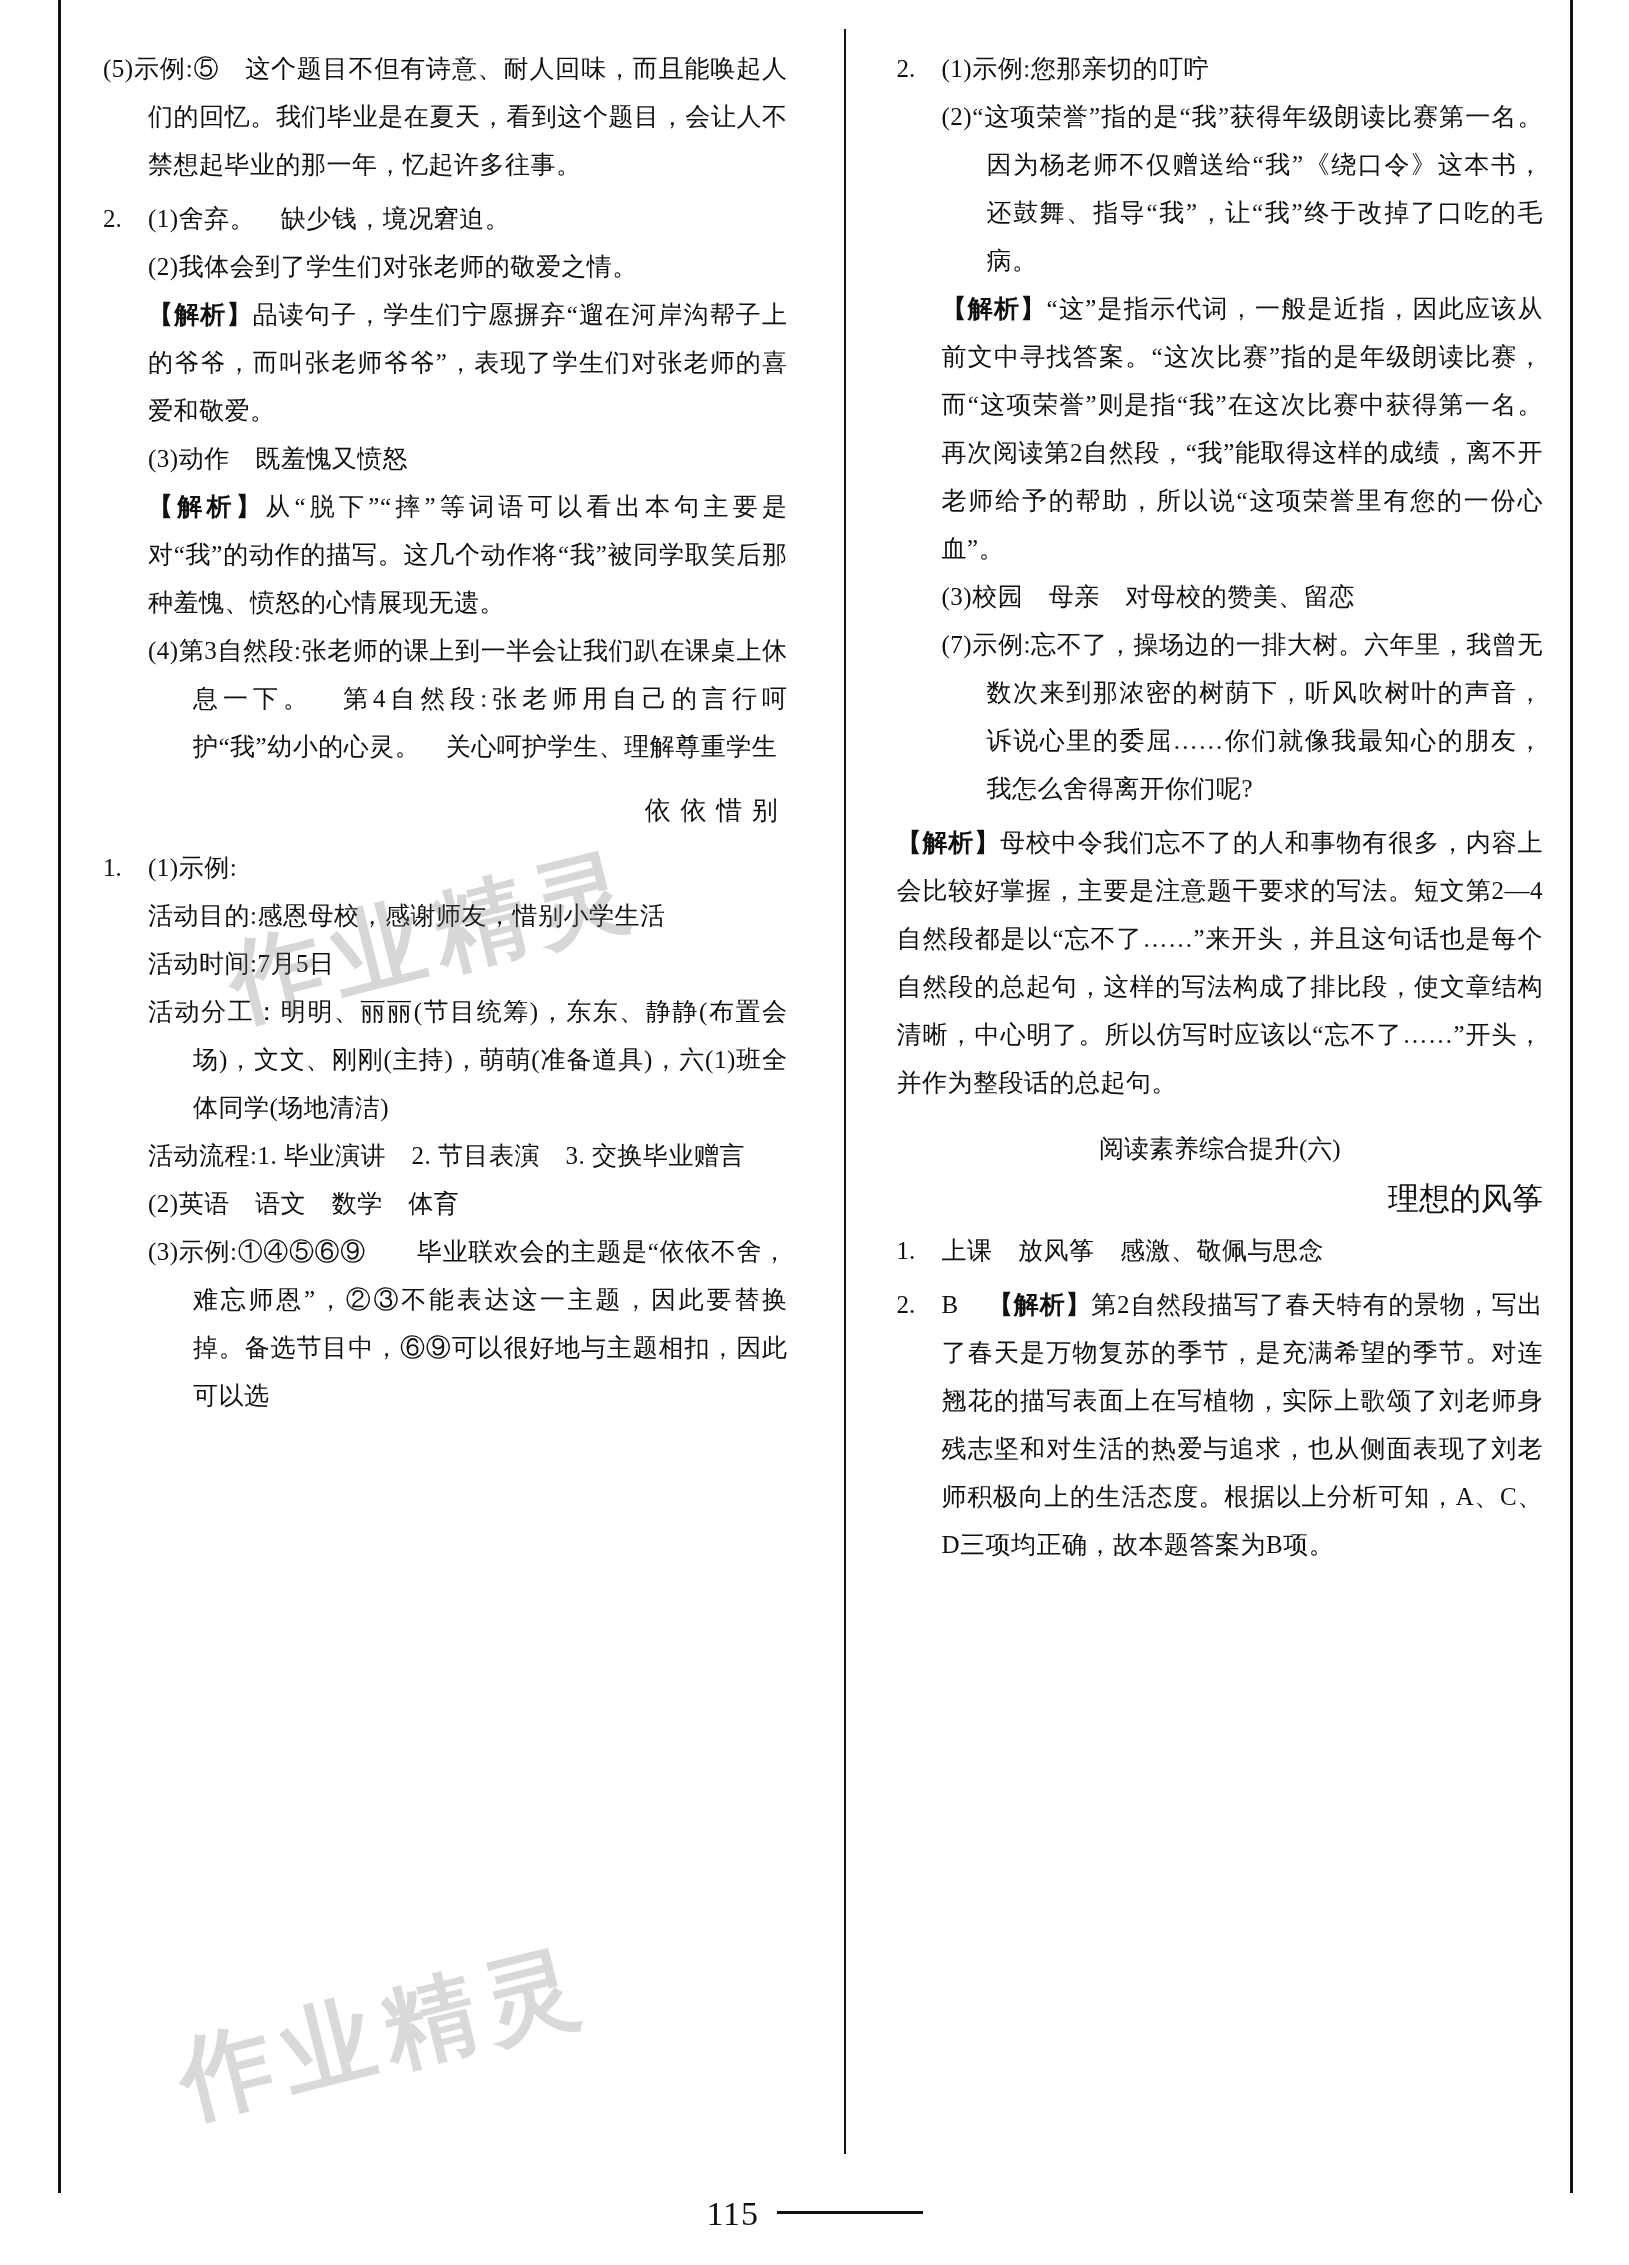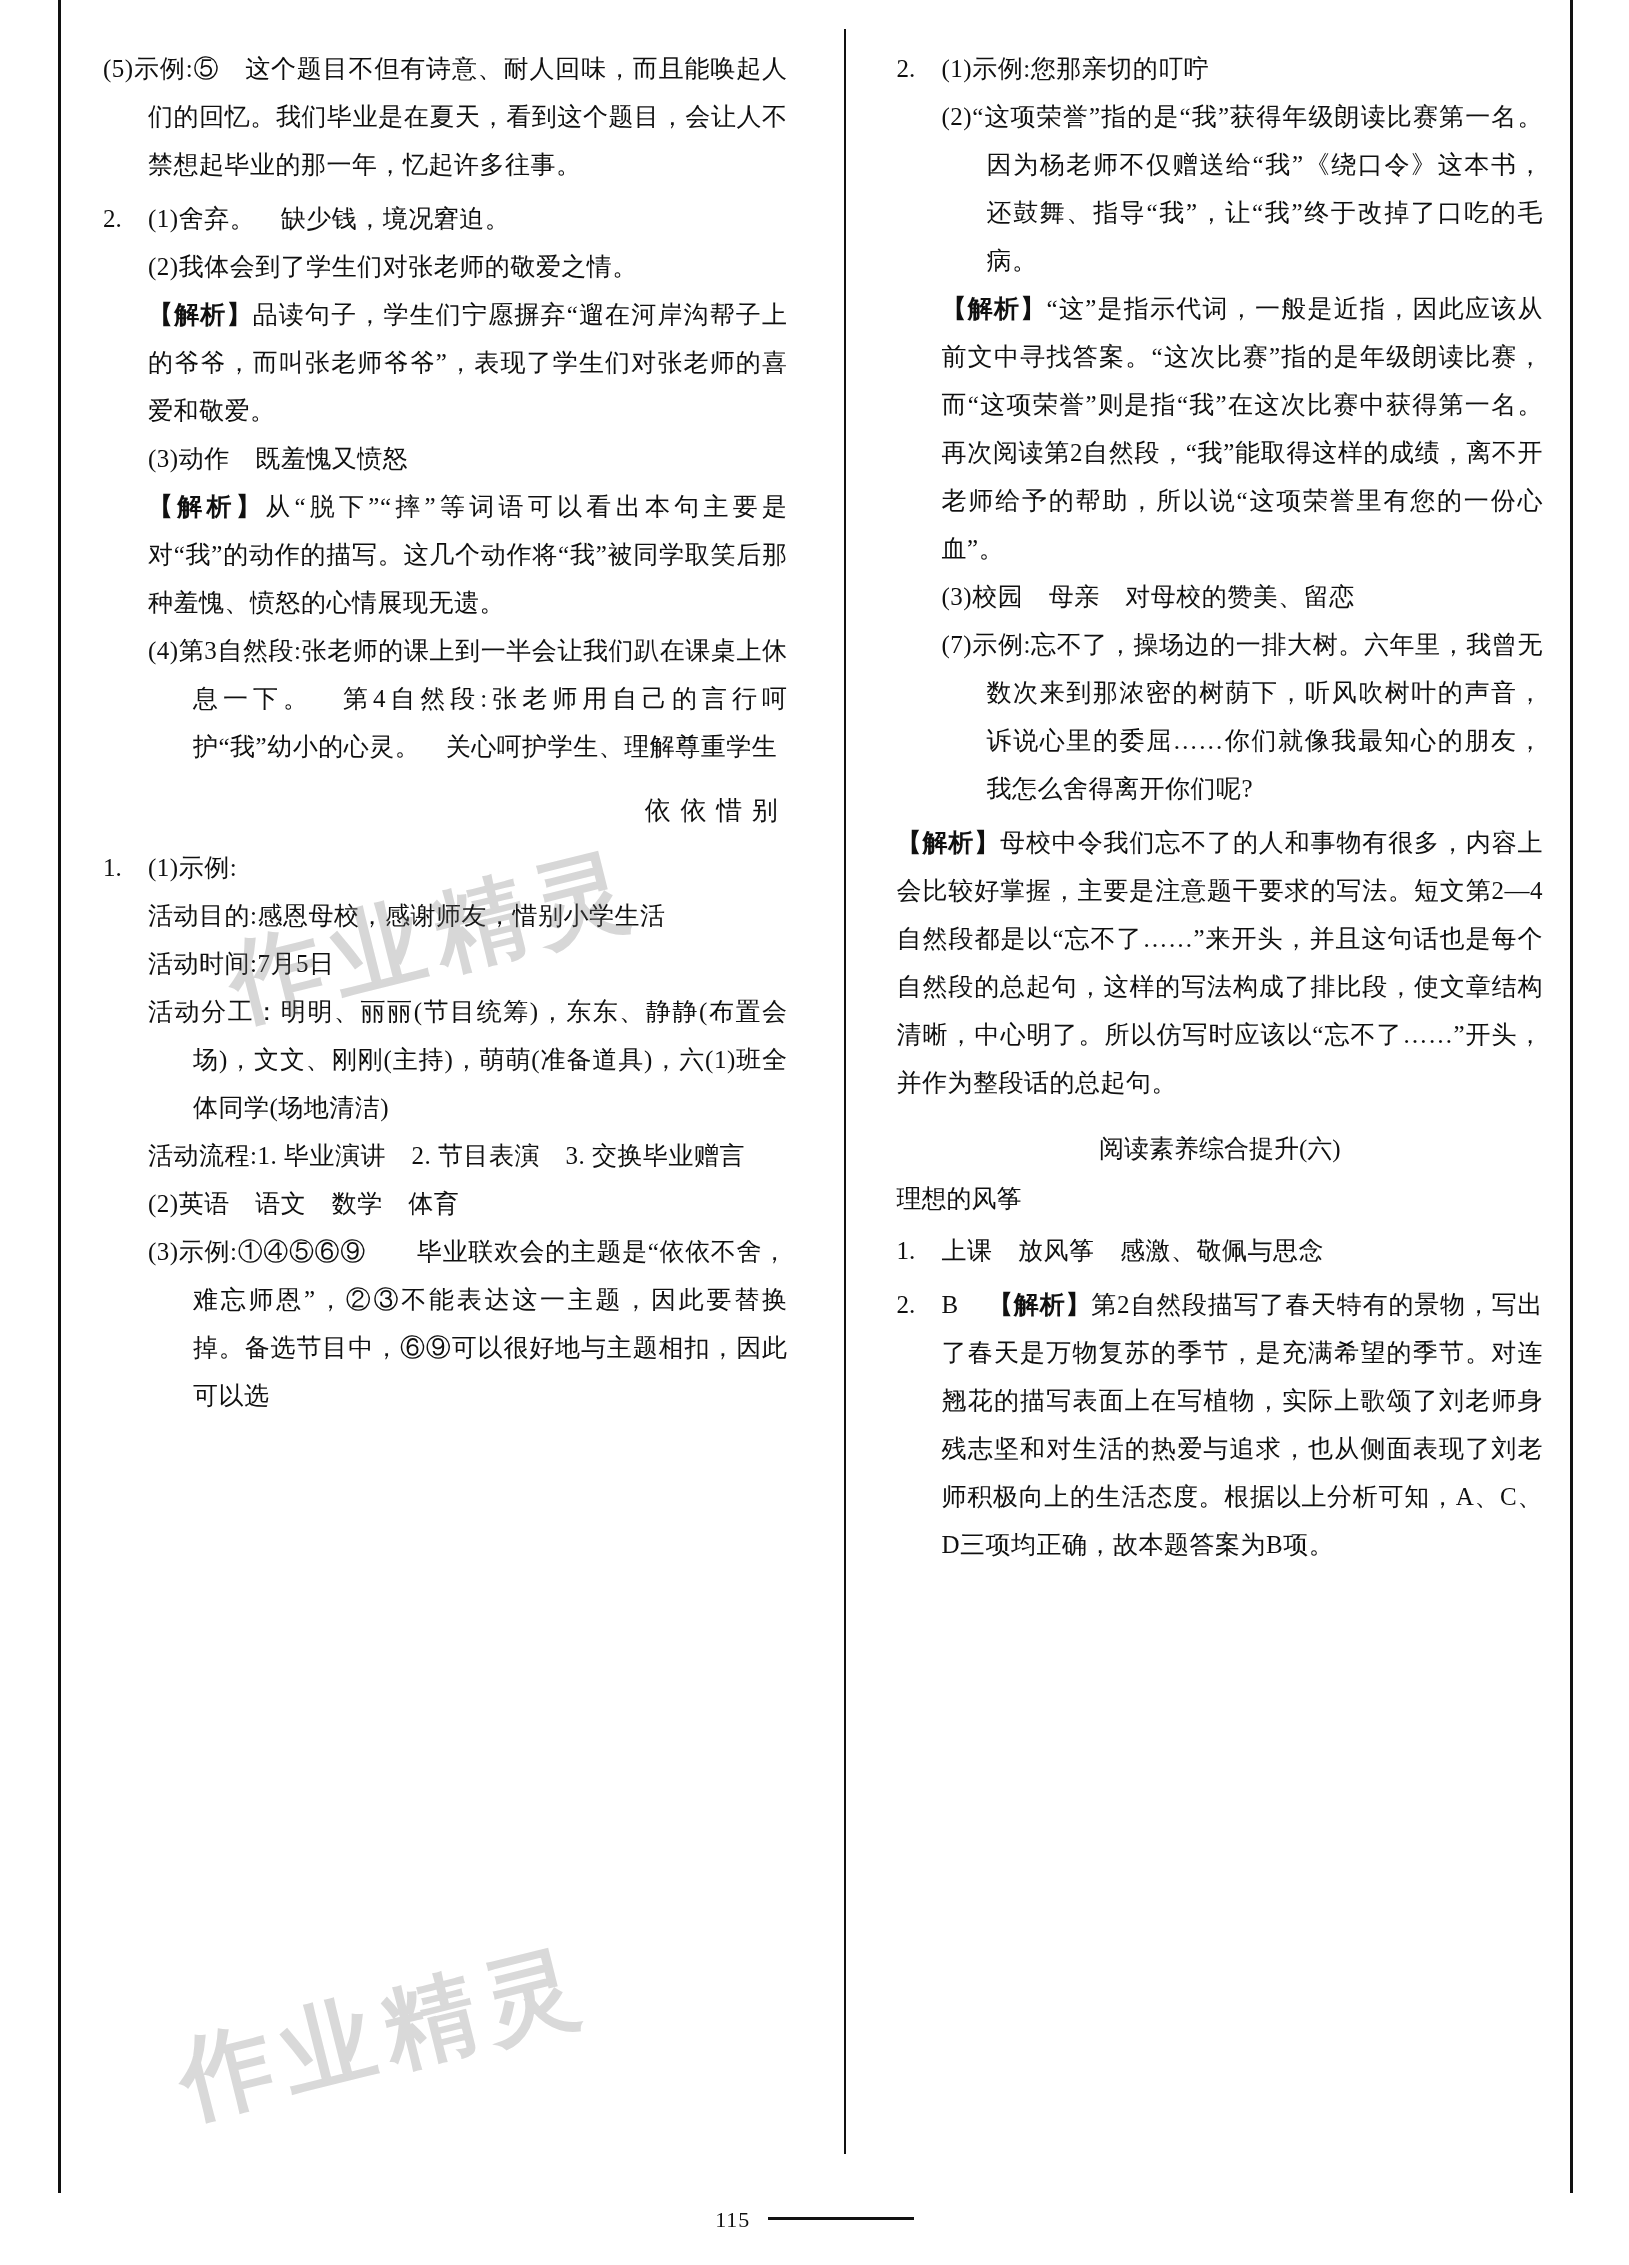--- a/index.html
+++ b/index.html
@@ -94,38 +94,38 @@
     font-weight: bold;
   }
   .center-title {
     text-align: right;
     font-size: 26px;
     line-height: 54px;
     letter-spacing: 9.7px;
     margin: 13.6px 0 5.8px 0;
   }
   .center-sub {
-    text-align: left;
-    font-size: 25px;
+    text-align: right;
+    font-size: 31px;
     line-height: 49px;
     margin: 0 0 3.9px 0;
   }
   .section-head {
     text-align: center;
     font-size: 25px;
     line-height: 50px;
     margin-top: 17.5px;
   }
   .pagenum-wrap {
     position: absolute;
     left: 0;
     right: 0;
     bottom: 33px;
     text-align: center;
-    font-size: 22px;
+    font-size: 34px;
     font-family: "Liberation Serif", serif;
   }
   .pagenum-wrap .bar {
     display: inline-block;
     vertical-align: middle;
     width: 146px;
     height: 2.9px;
     background: #111;
     margin-left: 17.5px;
     margin-bottom: 3.9px;

